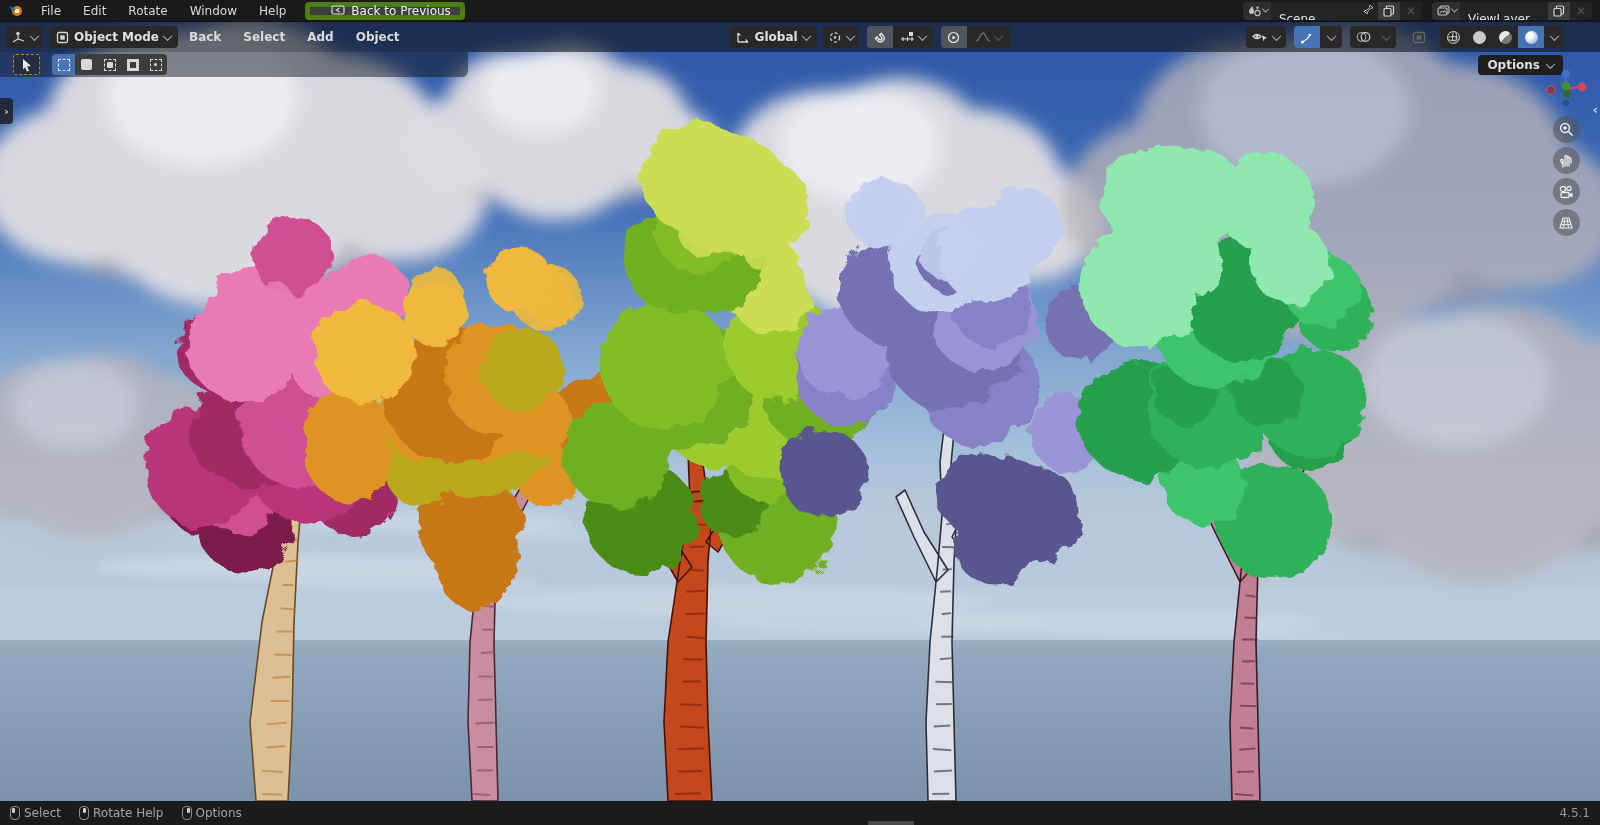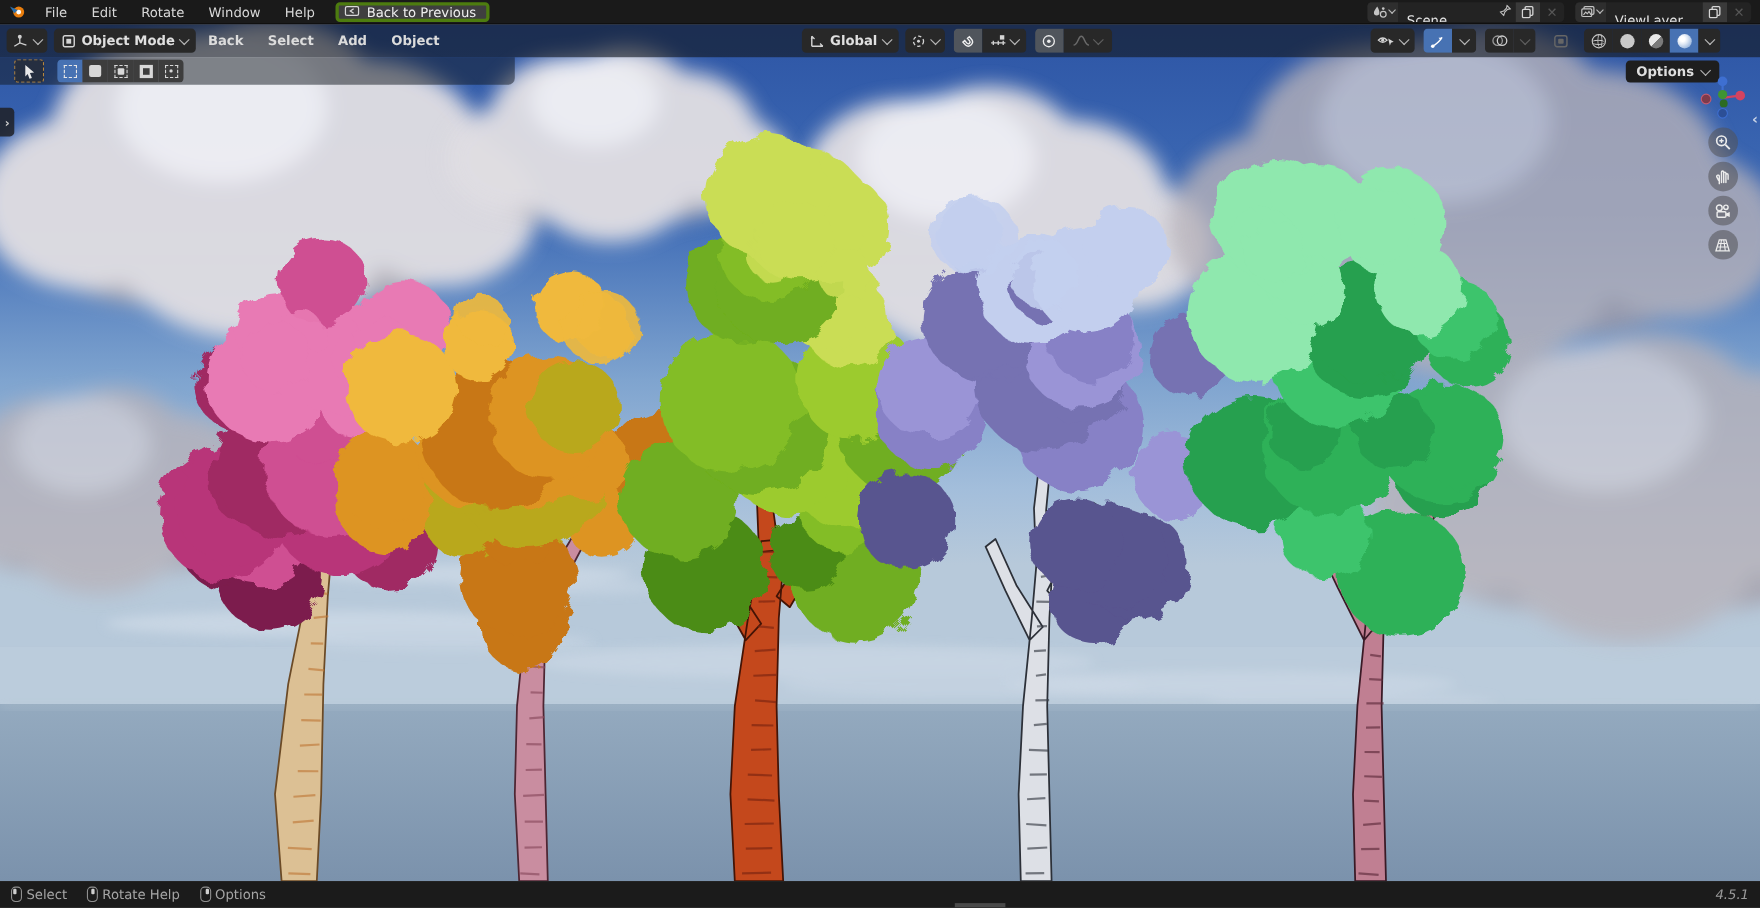--- a/index.html
+++ b/index.html
@@ -8,22 +8,22 @@
   .app { width:1600px; height:825px; position:relative; background:#737373; }
 
   
   .topbar { position:absolute; top:0; left:0; width:1600px; height:22px;
     background:#1a1a1a; display:flex; align-items:center; z-index:30;
     border-bottom:1px solid #101010; }
   .topbar .logo { width:30px; display:flex; justify-content:center; align-items:center; }
   .menu-item { color:#d8d8d8; font-size:12px; padding:0 11px; height:22px;
     line-height:22px; cursor:default; }
   .back-btn { margin-left:8px; display:flex; align-items:center; gap:6px;
-    background:#3f3f3f; border:3px solid #4d7c0f; border-radius:4px;
-    height:18px; padding:0 9px 0 5px; color:#efefef; font-size:12px; }
+    background:#3f3f3f; border:5px solid #4d7c0f; border-radius:4px;
+    height:18px; padding:0 9px 0 21px; color:#efefef; font-size:12px; }
   .topbar-right { margin-left:auto; display:flex; align-items:center; gap:10px; padding-right:8px; }
   .id-widget { display:flex; align-items:center; background:#232323; border-radius:4px;
     height:18px; overflow:hidden; }
   .id-widget .iconpart { background:#2e2e2e; height:18px; display:flex; align-items:center;
     padding:0 3px 0 5px; gap:2px; }
   .id-widget .namepart { color:#e2e2e2; font-size:12px; padding:0 8px; min-width:88px;margin-top:17px; }
   .chev { width:7px; height:7px; border-right:1.4px solid #b6b6b6; border-bottom:1.4px solid #b6b6b6;
     transform:rotate(45deg) translate(-1px,-1px); display:inline-block; }
   .chev.dim { border-color:#5f5f5f; }
   .mini-ic { color:#c4c4c4; font-size:11px; line-height:1; }
@@ -86,21 +86,21 @@
 
   
   .statusbar { position:absolute; left:0; bottom:0; width:1600px; height:24px;
     background:#1b1b1b; display:flex; align-items:center; color:#a5a5a5;
     font-size:12px; z-index:30; padding:0 10px; }
   .sb-item { display:flex; align-items:center; gap:4px; margin-right:18px; }
   .mouse { width:10px; height:14px; border:1.2px solid #8f8f8f; border-radius:4px; position:relative; }
   .mouse:before { content:""; position:absolute; top:1px; width:3px; height:4.5px;
     background:#cfcfcf; border-radius:1px; }
   .mouse.l:before { left:1px; } .mouse.m:before { left:2.8px; } .mouse.r:before { right:1px; }
-  .sb-version { margin-left:auto; color:#9a9a9a;font-style:italic; }
+  .sb-version { margin-left:auto; color:#9a9a9a; }
   .bottom-notch { position:absolute; left:868px; bottom:0; width:46px; height:4px;
     background:#4a4a4a; z-index:31; }
 </style>
 </head>
 <body>
 
 <div class="app">
 
   <div class="topbar">
     <div class="logo">

